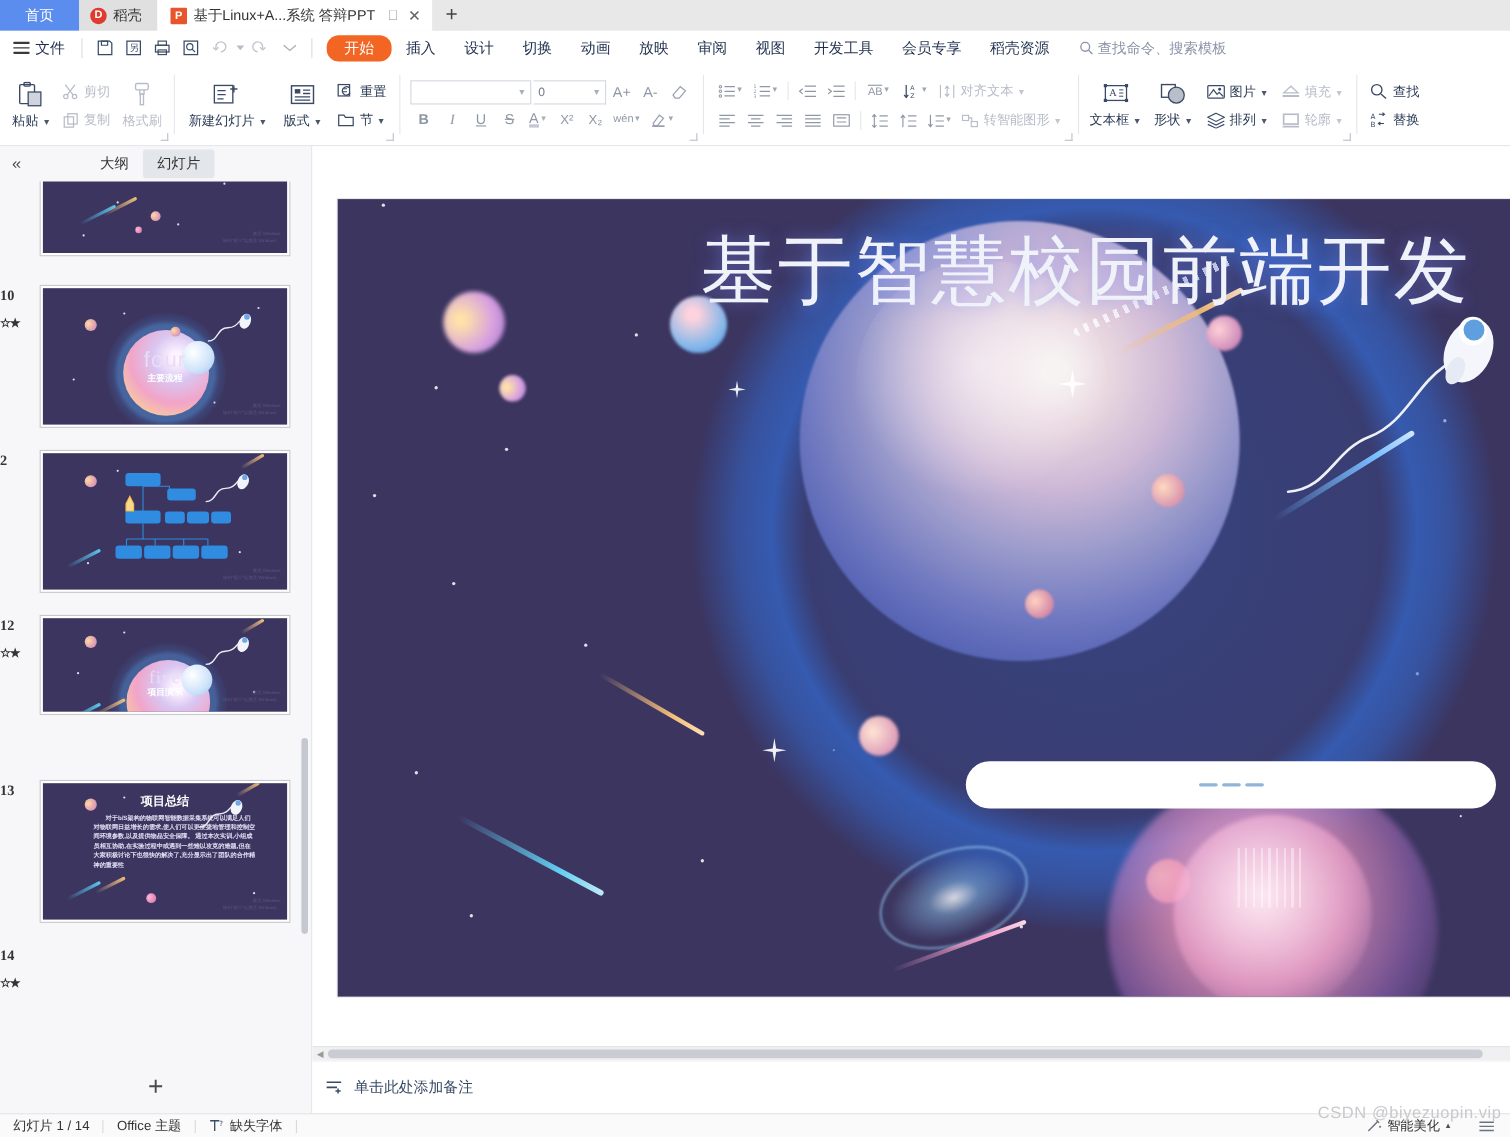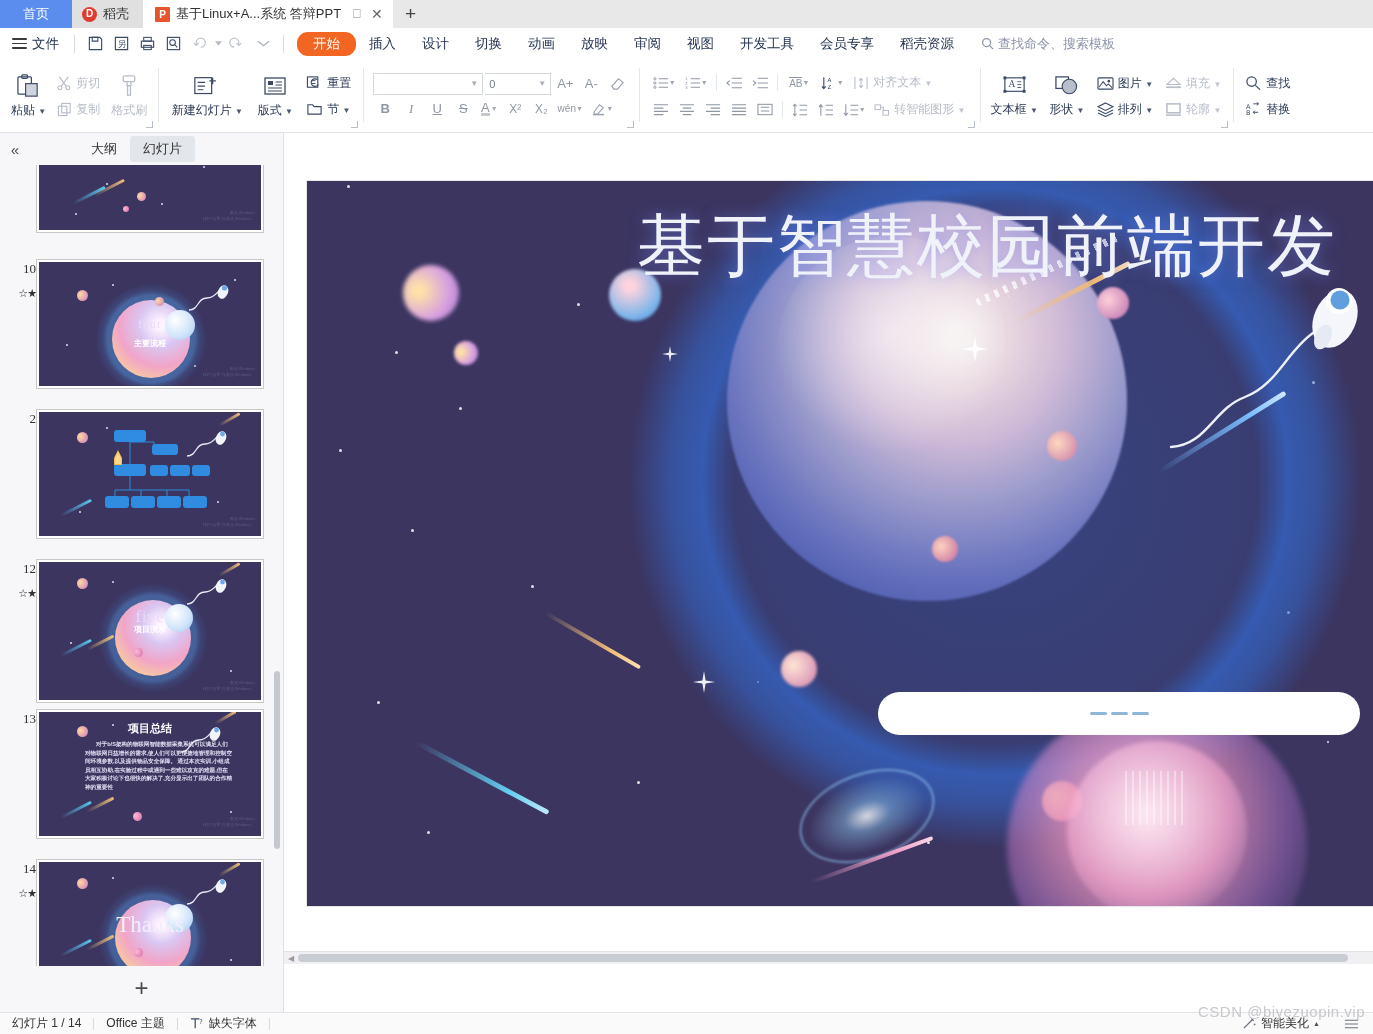--- a/index.html
+++ b/index.html
@@ -116,22 +116,22 @@
   .lp-header { height:32px; display:flex; align-items:center; }
   .lp-collapse { width:30px; text-align:center; color:#4a4a4a; font-size:15px; cursor:pointer; }
   .lp-tabs { display:flex; gap:0; margin-left:48px; }
   .lp-tab { padding:4px 13px; font-size:13px; color:#333; border-radius:3px; cursor:pointer; }
   .lp-tab.sel { background:#e3e6ea; }
   .thumbs {
     position:absolute; top:32px; left:0; right:0; bottom:46px; overflow:hidden;
   }
   .thumbrow { position:absolute; left:0; width:284px; display:flex; }
   .thumbnum {
-    width:36px; padding-top:2px; text-align:right; font-size:13px; color:#333;
-    font-family:"Liberation Serif", serif; font-weight:normal;
+    width:36px; padding-top:2px; text-align:left; font-size:13px; color:#333;
+    font-family:"Liberation Serif", serif; font-weight:bold;
   }
   .thumbmeta { font-size:11px; color:#333; margin-top:10px; letter-spacing:-1px;}
   .thumbframe {
     width:228px; border:1px solid #c8c8cc; background:#fff; padding:2px;
     position:relative; cursor:pointer;
   }
   .slide-mini { width:100%; height:100%; position:relative; overflow:hidden;
     background:#3b3560; }
   .addslide {
     position:absolute; left:0; right:0; bottom:6px; height:36px;
@@ -722,21 +722,21 @@
         </div>
         <div class="thumbframe" style="height:130px">
           <div class="slide-mini">
             <span class="star" style="left:33%;top:18%;width:2px;height:2px"></span>
             <span class="star" style="left:88%;top:14%;width:2px;height:2px"></span>
             <span class="star" style="left:12%;top:66%;width:2px;height:2px"></span>
             <span class="star" style="left:70%;top:83%;width:2px;height:2px"></span>
             <div class="ring" style="left:57px;top:22px;width:110px;height:110px;background:radial-gradient(circle,rgba(80,140,210,.55) 56%,rgba(70,120,190,.25) 62%,rgba(59,53,96,0) 72%)"></div>
             <div class="planet-main" style="left:73px;top:38px;width:78px;height:78px;background:radial-gradient(circle at 62% 32%,#fdf4ff 6%,#d9c6f2 30%,#f2a4c8 58%,#f7c9a0 80%,#8fb8e8 100%);filter:blur(.4px)"></div>
             <div class="planet-main" style="left:126px;top:48px;width:30px;height:30px;background:radial-gradient(circle at 35% 35%,#ffffff,#cfe3fa 60%,#9ec4ec)"></div>
-            <div style="position:absolute;left:0;right:0;top:55px;text-align:center;color:#e9dcf7;font-size:12px;font-family:Liberation Serif, serif;letter-spacing:1px">four</div>
+            <div style="position:absolute;left:0;right:0;top:55px;text-align:center;color:#e9dcf7;font-size:20px;font-family:Liberation Sans, sans-serif;letter-spacing:1px">four</div>
             <div style="position:absolute;left:0;right:0;top:76px;text-align:center;color:#fff;font-size:8px;font-weight:bold">主要流程</div>
             <span class="planet-main" style="left:38px;top:28px;width:11px;height:11px;background:radial-gradient(circle at 30% 40%,#ffd9a0,#c87ac0)"></span>
             <span class="planet-main" style="left:116px;top:35px;width:9px;height:9px;background:radial-gradient(circle at 30% 40%,#ffd9a0,#c87ac0)"></span>
             <div style="position:absolute;left:148px;top:22px;width:44px;height:28px">
               <svg width="44" height="30" viewBox="0 0 44 30">
                   <path d="M2 26 C12 26 10 14 20 14 C28 14 30 8 34 5" fill="none" stroke="#e8eaf5" stroke-width="1.3"></path>
                   <ellipse cx="36" cy="8" rx="5" ry="7" fill="#f2f4fb" transform="rotate(22 36 8)"></ellipse>
                   <circle cx="37.5" cy="4" r="2.6" fill="#6fa8e8"></circle>
                 </svg>
             </div>
@@ -787,21 +787,21 @@
             <span style="position:absolute;right:6px;bottom:8px;color:#5d5880;font-size:4px;line-height:6px;text-align:right">激活 Windows<br>转到"设置"以激活 Windows。</span>
           </div>
         </div>
       </div>
 
       <div class="thumbrow" style="top:394px">
         <div class="thumbnum">
           <span>12</span>
           <div class="thumbmeta">☆★</div>
         </div>
-        <div class="thumbframe" style="height:144px">
+        <div class="thumbframe" style="height:91px">
           <div class="slide-mini">
             <span class="star" style="left:33%;top:14%;width:2px;height:2px"></span>
             <span class="star" style="left:86%;top:78%;width:2px;height:2px"></span>
             <span class="star" style="left:14%;top:58%;width:2px;height:2px"></span>
             <div class="ring" style="left:60px;top:22px;width:108px;height:108px;background:radial-gradient(circle,rgba(80,140,210,.5) 56%,rgba(70,120,190,.22) 62%,rgba(59,53,96,0) 72%)"></div>
             <div class="planet-main" style="left:76px;top:38px;width:76px;height:76px;background:radial-gradient(circle at 62% 32%,#fdf4ff 6%,#d9c6f2 28%,#f2a4c8 55%,#f7c9a0 78%,#8fb8e8 100%);filter:blur(.4px)"></div>
             <div class="planet-main" style="left:126px;top:42px;width:28px;height:28px;background:radial-gradient(circle at 35% 35%,#ffffff,#cfe3fa 60%,#9ec4ec)"></div>
             <div style="position:absolute;left:0;right:0;top:46px;text-align:center;color:#e9dcf7;font-size:16px;font-family:'Liberation Serif',serif;letter-spacing:1px">five</div>
             <div style="position:absolute;left:0;right:0;top:62px;text-align:center;color:#fff;font-size:8px;font-weight:bold">项目演示</div>
             <span class="planet-main" style="left:38px;top:16px;width:11px;height:11px;background:radial-gradient(circle at 30% 40%,#ffd9a0,#c87ac0)"></span>
@@ -846,43 +846,20 @@
             <span class="comet" style="left:48px;top:98px;width:30px;background:linear-gradient(90deg,rgba(240,190,120,0),#f0be78);transform:rotate(-27deg)"></span>
             <span style="position:absolute;right:6px;bottom:8px;color:#5d5880;font-size:4px;line-height:6px;text-align:right">激活 Windows<br>转到"设置"以激活 Windows。</span>
           </div>
         </div>
       </div>
 
       <div class="thumbrow" style="top:694px">
         <div class="thumbnum">
           <span>14</span>
           <div class="thumbmeta">☆★</div>
-        </div>
-        <div class="thumbframe" style="height:130px">
-          <div class="slide-mini">
-            <span class="star" style="left:33%;top:12%;width:2px;height:2px"></span>
-            <span class="star" style="left:86%;top:78%;width:2px;height:2px"></span>
-            <div class="ring" style="left:60px;top:22px;width:108px;height:108px;background:radial-gradient(circle,rgba(80,140,210,.5) 56%,rgba(70,120,190,.22) 62%,rgba(59,53,96,0) 72%)"></div>
-            <div class="planet-main" style="left:76px;top:38px;width:76px;height:76px;background:radial-gradient(circle at 62% 32%,#fdf4ff 6%,#d9c6f2 28%,#f2a4c8 55%,#f7c9a0 78%,#8fb8e8 100%);filter:blur(.4px)"></div>
-            <div class="planet-main" style="left:126px;top:42px;width:28px;height:28px;background:radial-gradient(circle at 35% 35%,#ffffff,#cfe3fa 60%,#9ec4ec)"></div>
-            <div style="position:absolute;left:0;right:0;top:50px;text-align:center;color:#f3eefb;font-size:23px;font-family:'Liberation Serif',serif">Thanks</div>
-            <span class="planet-main" style="left:38px;top:16px;width:11px;height:11px;background:radial-gradient(circle at 30% 40%,#ffd9a0,#c87ac0)"></span>
-            <span class="planet-main" style="left:95px;top:86px;width:9px;height:9px;background:radial-gradient(circle at 30% 40%,#ffb8d6,#d06ca8)"></span>
-            <div style="position:absolute;left:146px;top:16px;width:44px;height:28px">
-              <svg width="44" height="30" viewBox="0 0 44 30">
-                  <path d="M2 26 C12 26 10 14 20 14 C28 14 30 8 34 5" fill="none" stroke="#e8eaf5" stroke-width="1.3"></path>
-                  <ellipse cx="36" cy="8" rx="5" ry="7" fill="#f2f4fb" transform="rotate(22 36 8)"></ellipse>
-                  <circle cx="37.5" cy="4" r="2.4" fill="#6fa8e8"></circle>
-                </svg>
-            </div>
-            <span class="comet" style="left:180px;top:12px;width:24px;background:linear-gradient(90deg,rgba(240,190,120,0),#f0be78);transform:rotate(-30deg)"></span>
-            <span class="comet" style="left:22px;top:92px;width:34px;background:linear-gradient(90deg,rgba(90,200,240,0),#5ac8f0);transform:rotate(-27deg)"></span>
-            <span class="comet" style="left:48px;top:86px;width:30px;background:linear-gradient(90deg,rgba(240,190,120,0),#f0be78);transform:rotate(-27deg)"></span>
-
-          </div>
         </div>
       </div>
     </div>
 
     <div class="lp-scrollbar">
       <div class="lp-thumb-bar" style="top:506px;height:178px"></div>
     </div>
 
     <div class="addslide">
       <span>+</span>
@@ -993,20 +970,29 @@
             <i></i>
           </span>
       </div>
     </div>
 
     <div class="hscroll">
       <div class="arrow">◀</div>
       <div class="bar" style="width:1050px"></div>
     </div>
 
+    <div class="notesbar">
+      <span class="icon">
+        <svg width="17" height="16" viewBox="0 0 18 17">
+            <path d="M1 3h14 M1 8h10" stroke="#3a4a66" stroke-width="1.5"></path>
+            <path d="M12 9 v5 M9.5 11.5 h5" stroke="#3a4a66" stroke-width="1.4"></path>
+          </svg>
+      </span>
+      <span>单击此处添加备注</span>
+    </div>
   </div>
 
   <div class="statusbar">
     <div class="sb-item">
       <span>幻灯片 1 / 14</span>
     </div>
     <div class="sb-sep"></div>
     <div class="sb-item">
       <span>Office 主题</span>
     </div>

